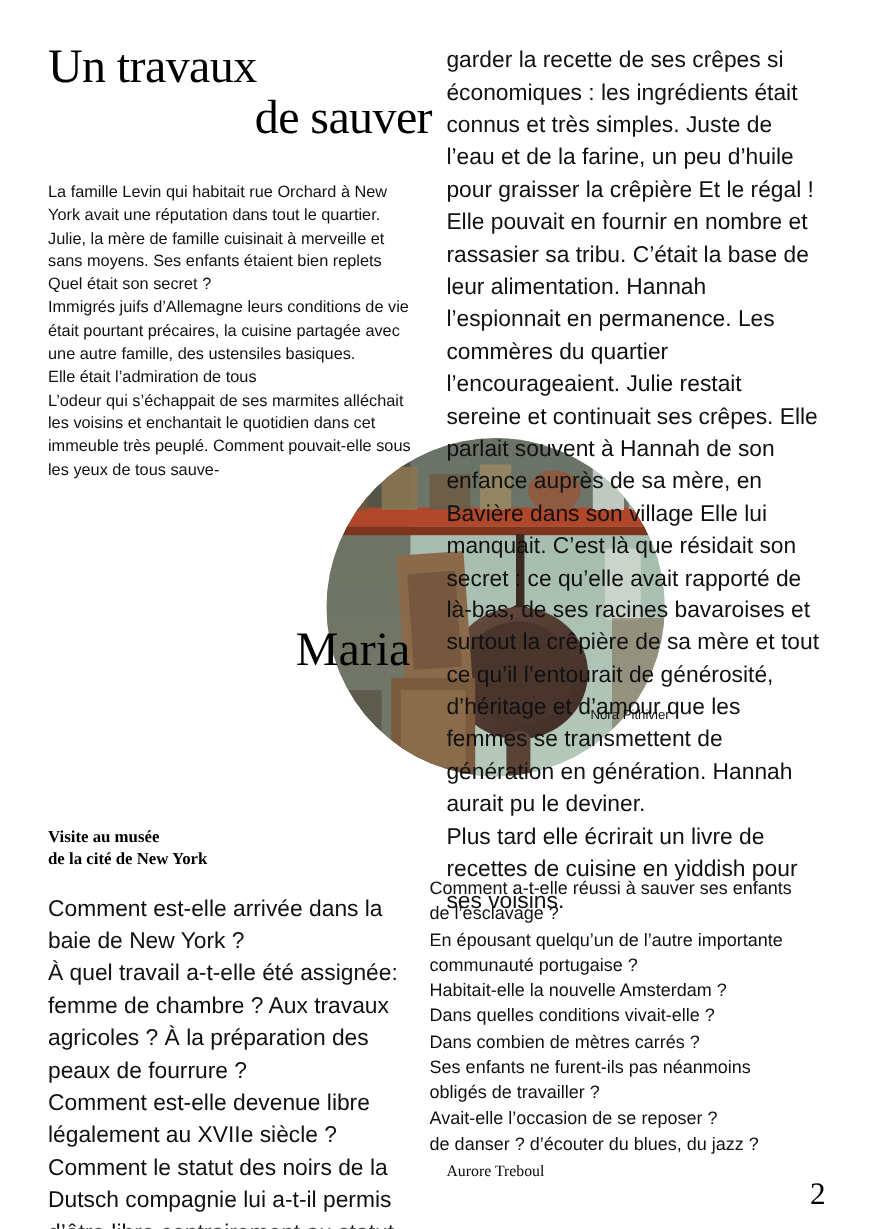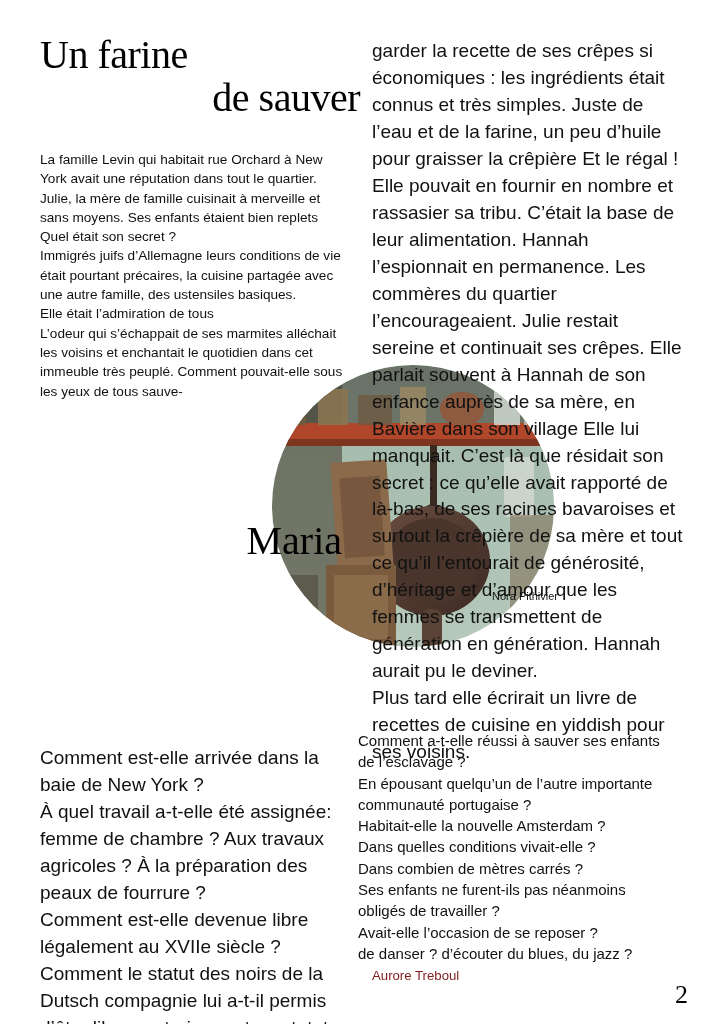--- a/index.html
+++ b/index.html
@@ -130,39 +130,40 @@
     font-size: 15px;
     line-height: 1.42;
   }
   .col-left-2 p, .col-right-2 p { margin: 0; }
 
   .byline-2 {
     position: absolute;
     left: 372px;
     top: 968px;
     font-size: 13.2px;
-    color: #7f1d1d;
+    color: #000000;
+    font-family: Liberation Serif, serif;
   }
 
   .page-number {
     position: absolute;
     right: 36px;
     bottom: 14px;
     font-family: "Liberation Serif", serif;
     font-size: 26px;
     color: #000;
   }
 </style>
 </head>
 <body>
 
 <div class="page">
 
   <div class="title-1">
-    <span class="l1">Un farine</span>
+    <span class="l1">Un travaux</span>
     <span class="l2">de sauver</span>
   </div>
 
   <div class="photo">
     <svg width="282" height="282" viewBox="0 0 282 282">
       <defs>
         <clipPath id="circ">
             <circle cx="141" cy="141" r="141"></circle>
           </clipPath>
         <linearGradient id="wallg" x1="0" y1="0" x2="0" y2="1">
@@ -225,20 +226,24 @@
 Elle pouvait en fournir en nombre et rassasier sa tribu. C’était la base de leur alimentation. Hannah l’espionnait en permanence. Les commères du quartier l’encourageaient. Julie restait sereine et continuait ses crêpes. Elle parlait souvent à Hannah de son enfance auprès de sa mère, en Bavière dans son village Elle lui manquait. C’est là que résidait son secret : ce qu’elle avait rapporté de là-bas, de ses racines bavaroises et surtout la crêpière de sa mère et tout ce qu’il l’entourait de générosité, d’héritage et d’amour que les femmes se transmettent de génération en génération. Hannah aurait pu le deviner.
 Plus tard elle écrirait un livre de recettes de cuisine en yiddish pour ses voisins.</p>
   </div>
 
   <div class="byline-1">Nora Pithivier</div>
 
   <div class="title-2">
     <span class="t1">Maria</span>
   </div>
 
+  <div class="subtitle-2">
+    <span>Visite au musée</span><br>
+    <span>de la cité de New York</span>
+  </div>
 
   <div class="col-left-2">
     <p style="white-space: pre-line;">Comment est-elle arrivée dans la baie de New York ?
 À quel travail a-t-elle été assignée: femme de chambre ? Aux travaux agricoles ? À la préparation des peaux de fourrure ?
 Comment est-elle devenue libre légalement au XVIIe siècle ?
 Comment le statut des noirs de la Dutsch compagnie lui a-t-il permis d’être libre contrairement au statut anglais ?
 Comment cela a-t-il changé sa vie ?</p>
   </div>
 
   <div class="col-right-2">

